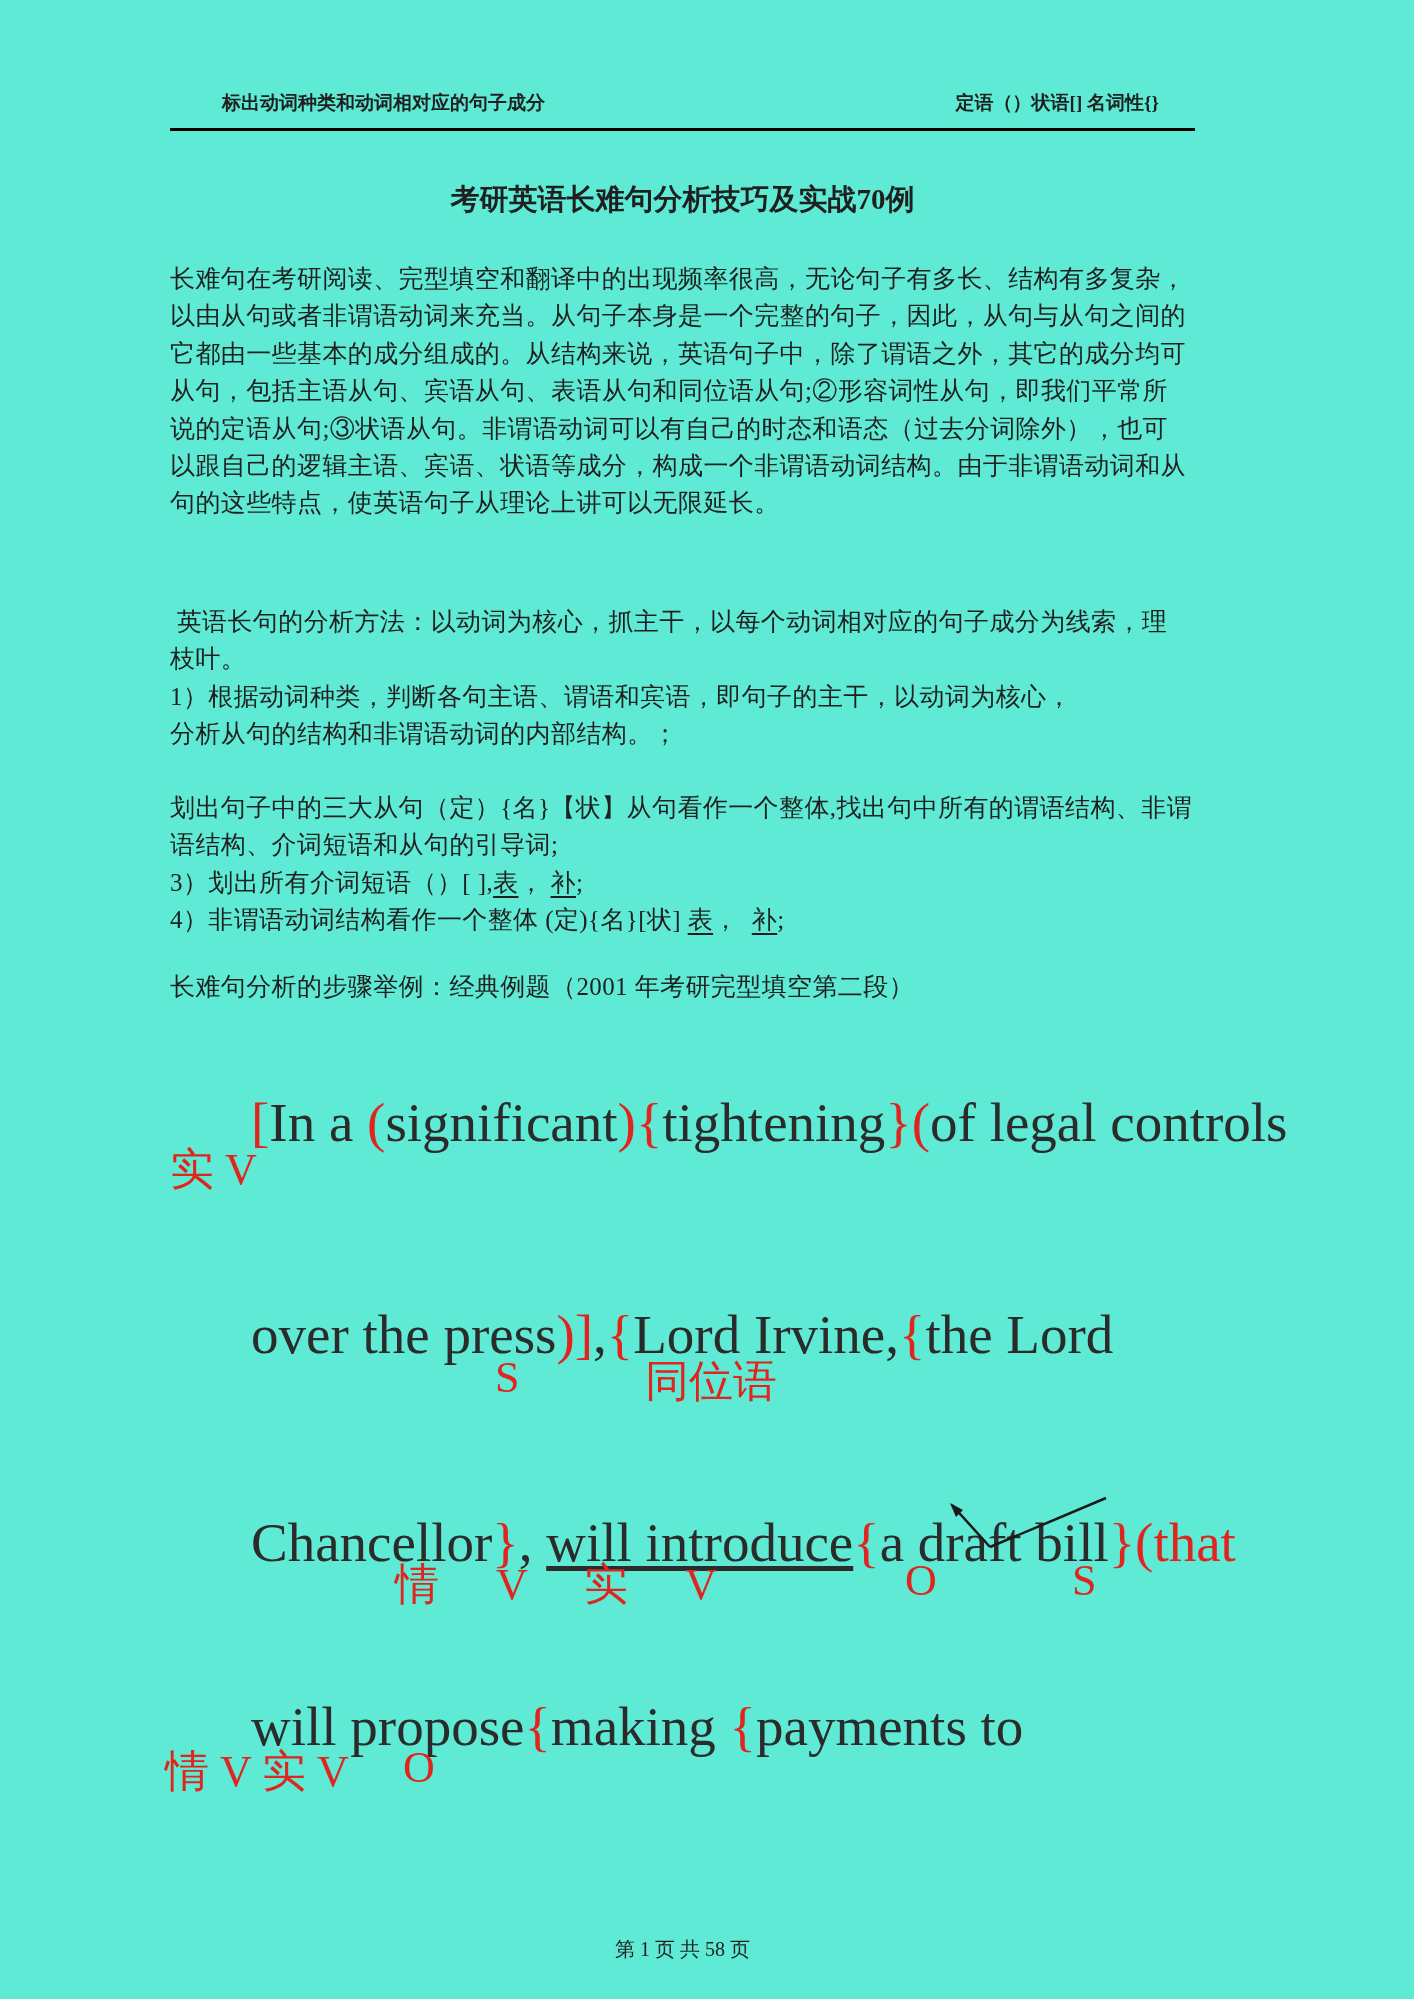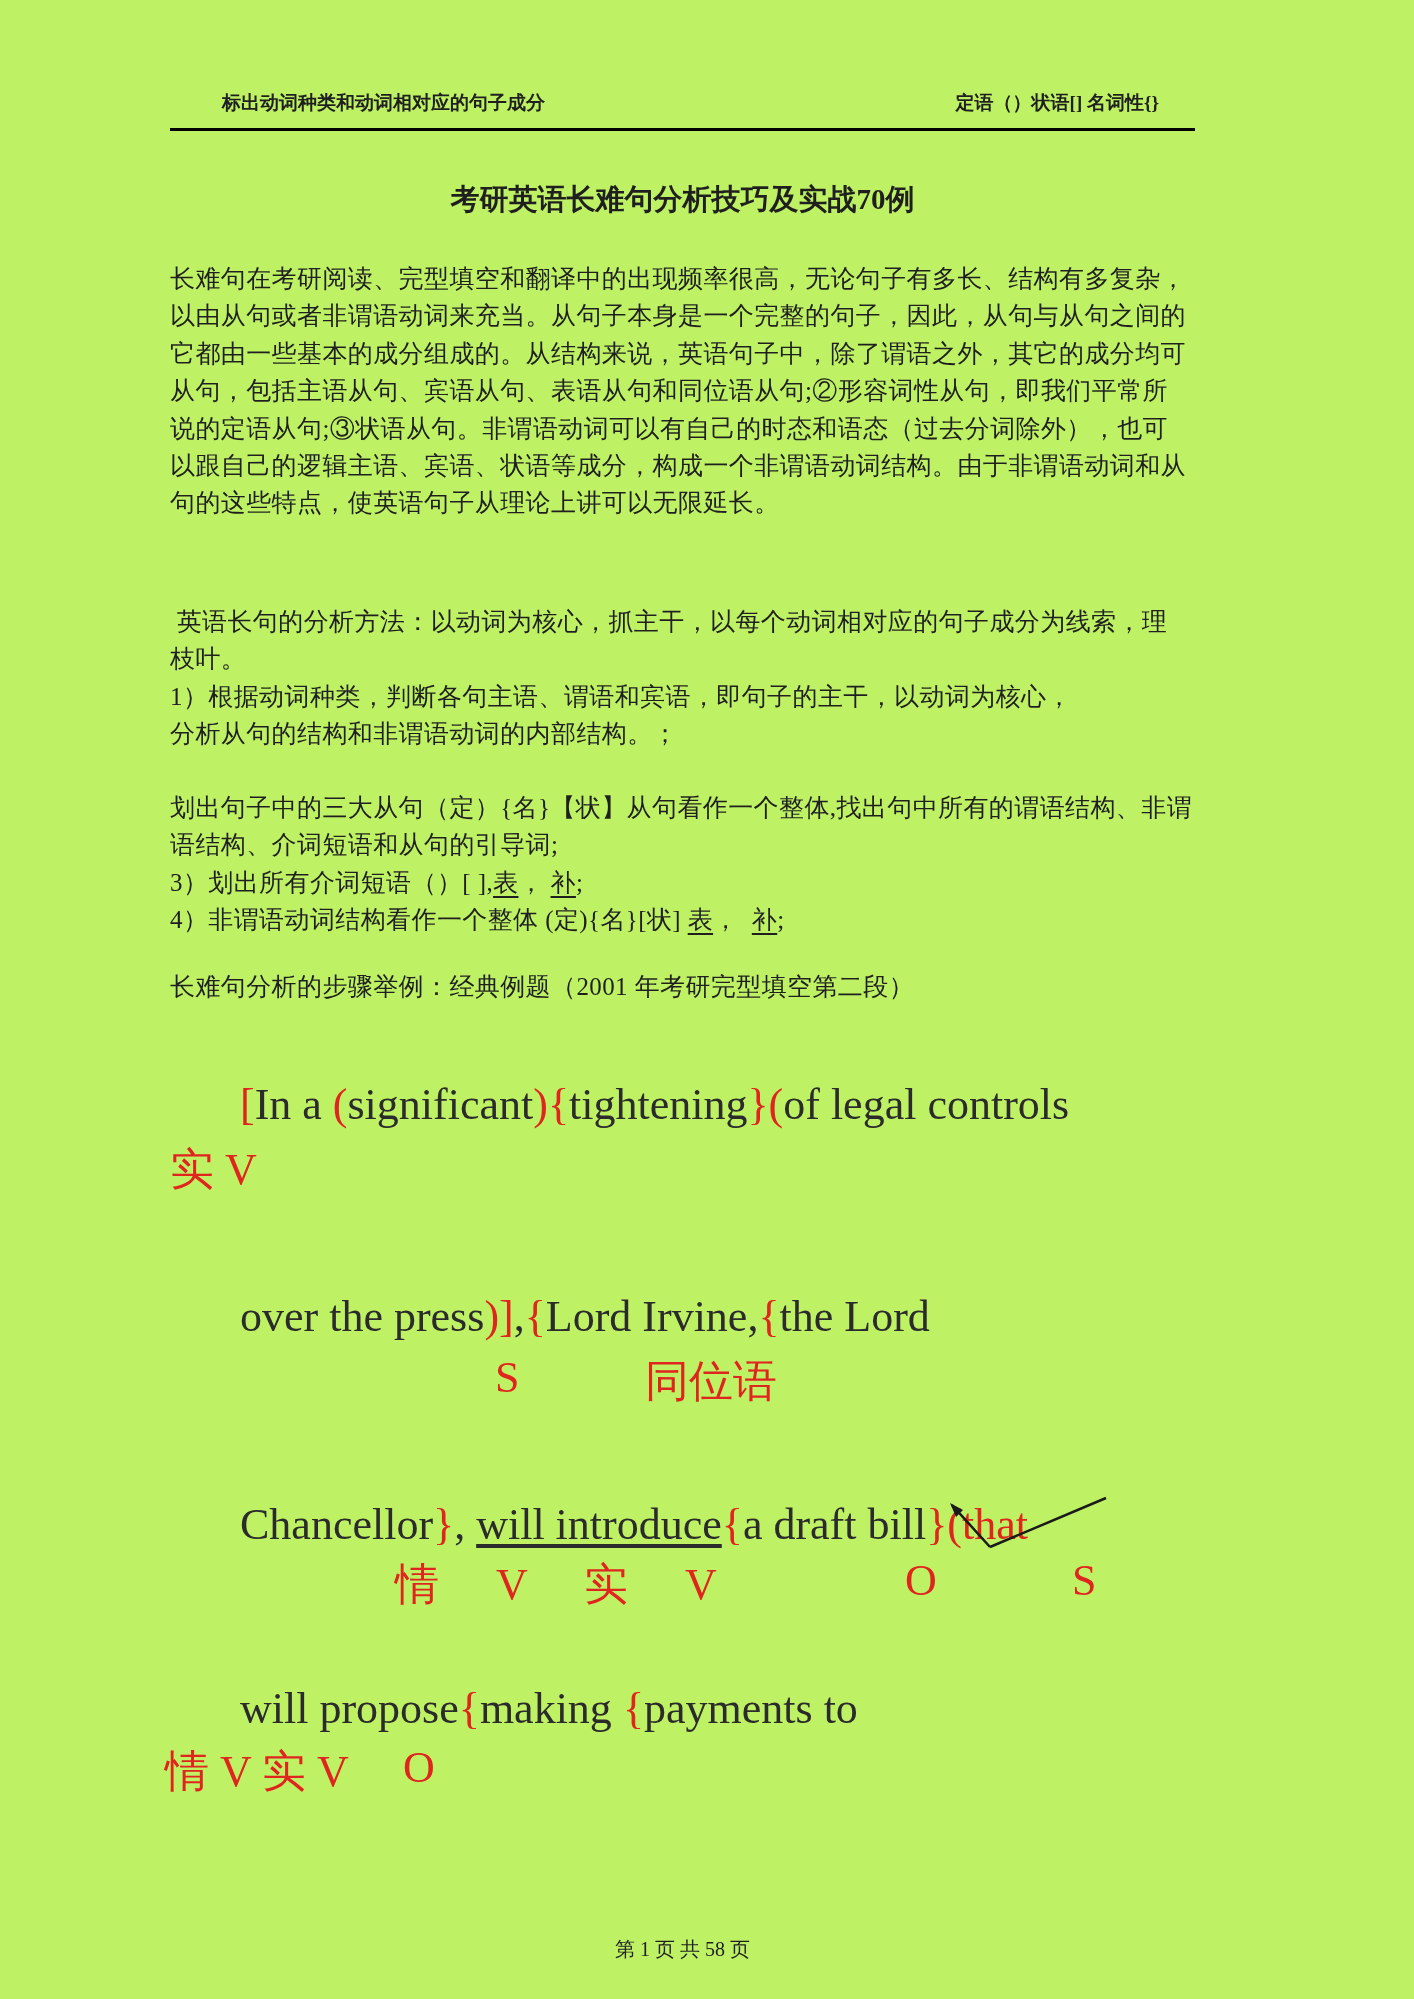--- a/index.html
+++ b/index.html
@@ -1,17 +1,17 @@
 <!DOCTYPE html>
 <html><head>
 <meta charset="utf-8">
 <style>
   html,body { margin:0; padding:0; background:#ffffff; }
   .page {
-    position:relative; width:1414px; height:1999px; background:#bef264;
+    position:relative; width:1414px; height:1999px; background:#5eead4;
     font-family:"Liberation Serif","DejaVu Serif",serif; color:#1f1f1f;
     overflow:hidden;
   }
   
   .hdr {
     position:absolute; left:170px; top:90px; width:1025px;
     display:flex; justify-content:space-between;
     font-weight:bold; font-size:19px; white-space:pre;
   }
   .hdr .hl { margin-left:52px; }
@@ -24,21 +24,21 @@
   }
   
   .block { position:absolute; left:170px; width:1080px; font-size:25px; line-height:37.4px; letter-spacing:0.4px; }
   .bline { white-space:pre; }
   .p1 { top:260px; }
   .p2 { top:603px; }
   .p3 { top:789px; }
   .intro { top:968px; }
   .u { text-decoration:underline; text-underline-offset:5px; }
   
-  .bigrow { position:absolute; left:196px; font-size:44px; color:#2b2b2b; white-space:pre; }
+  .bigrow { position:absolute; left:196px; font-size:55px; color:#2b2b2b; white-space:pre; }
   .r { color:#e0241e; }
   .annrow { position:absolute; left:0; top:0; width:1366px; height:60px; font-size:44px; color:#e0241e; }
   .tok { position:absolute; white-space:pre; }
   .sp23 { letter-spacing:23px; }
   .arrow { position:absolute; left:930px; top:1488px; }
   
   .footer { position:absolute; left:170px; top:1936px; width:1025px; text-align:center; font-size:20px; white-space:pre; }
 </style>
 </head>
 <body>

